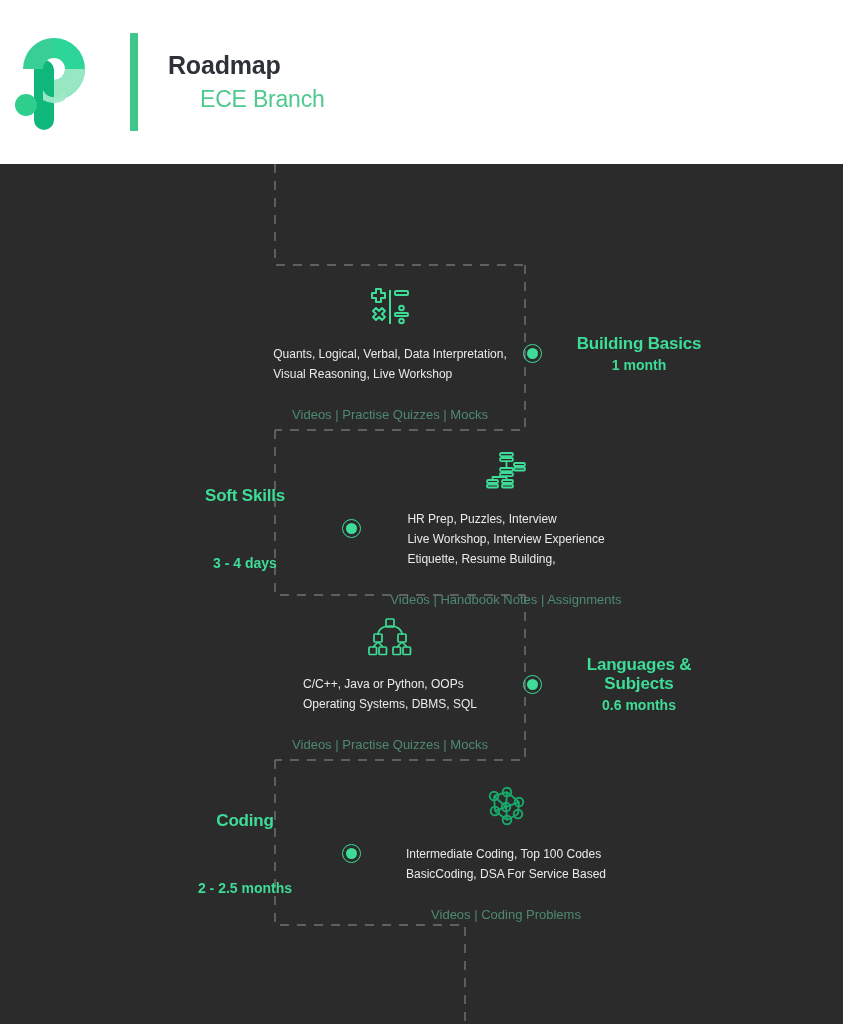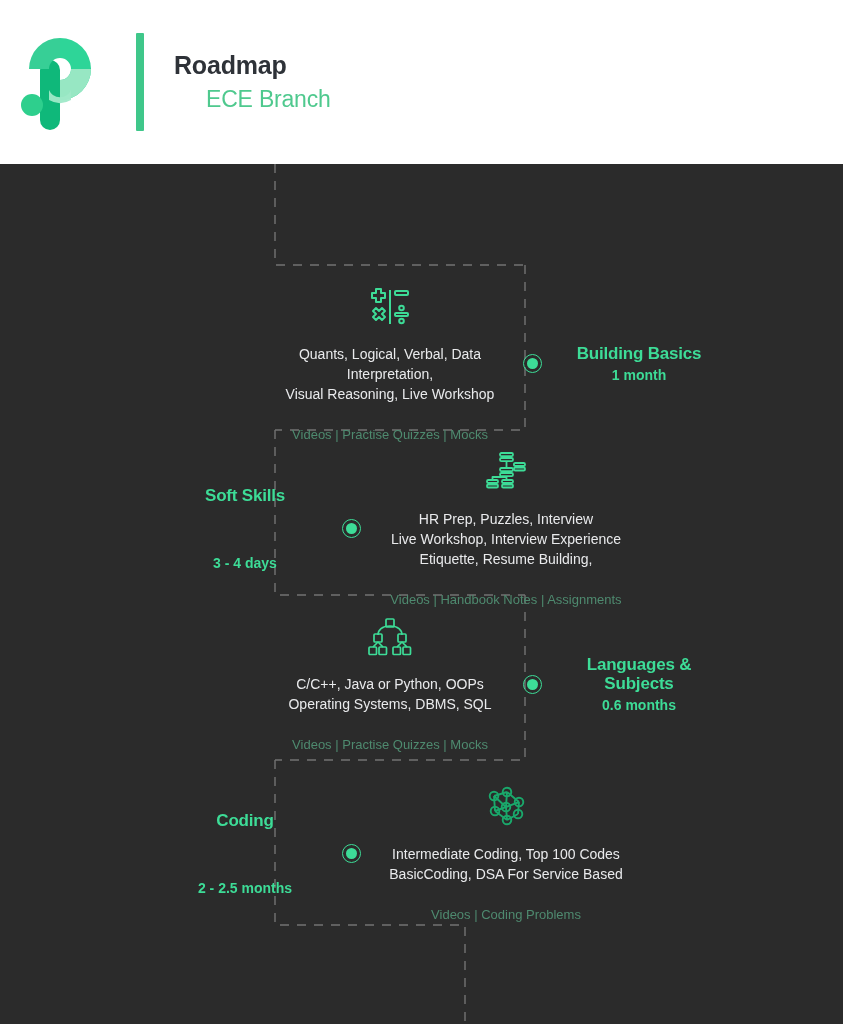--- a/index.html
+++ b/index.html
@@ -15,21 +15,21 @@
 
   
   .header {
     position: absolute;
     top: 0; left: 0;
     width: 843px;
     height: 164px;
     background: #ffffff;
     display: flex;
     align-items: center;
-    padding-left: 20px;
+    padding-left: 14px;
   }
   .logo-mark {
     width: 92px;
     height: 100px;
     position: relative;
     flex: 0 0 auto;
   }
   .logo-divider {
     width: 8px;
     height: 98px;
@@ -81,23 +81,22 @@
     flex-direction: column;
     align-items: center;
     width: 250px;
   }
   .stage-icon {
     margin-bottom: 14px;
     line-height: 0;
   }
   .stage-desc {
     color: #e9eaec;
-    font-size: 14px;
+    font-size: 12px;
     line-height: 20px;
-    text-align: center;
   }
   .stage-links {
     color: #4e8a6f;
     font-size: 13px;
     line-height: 14px;
     text-align: center;
     margin-top: 24px;
   }
 
   

